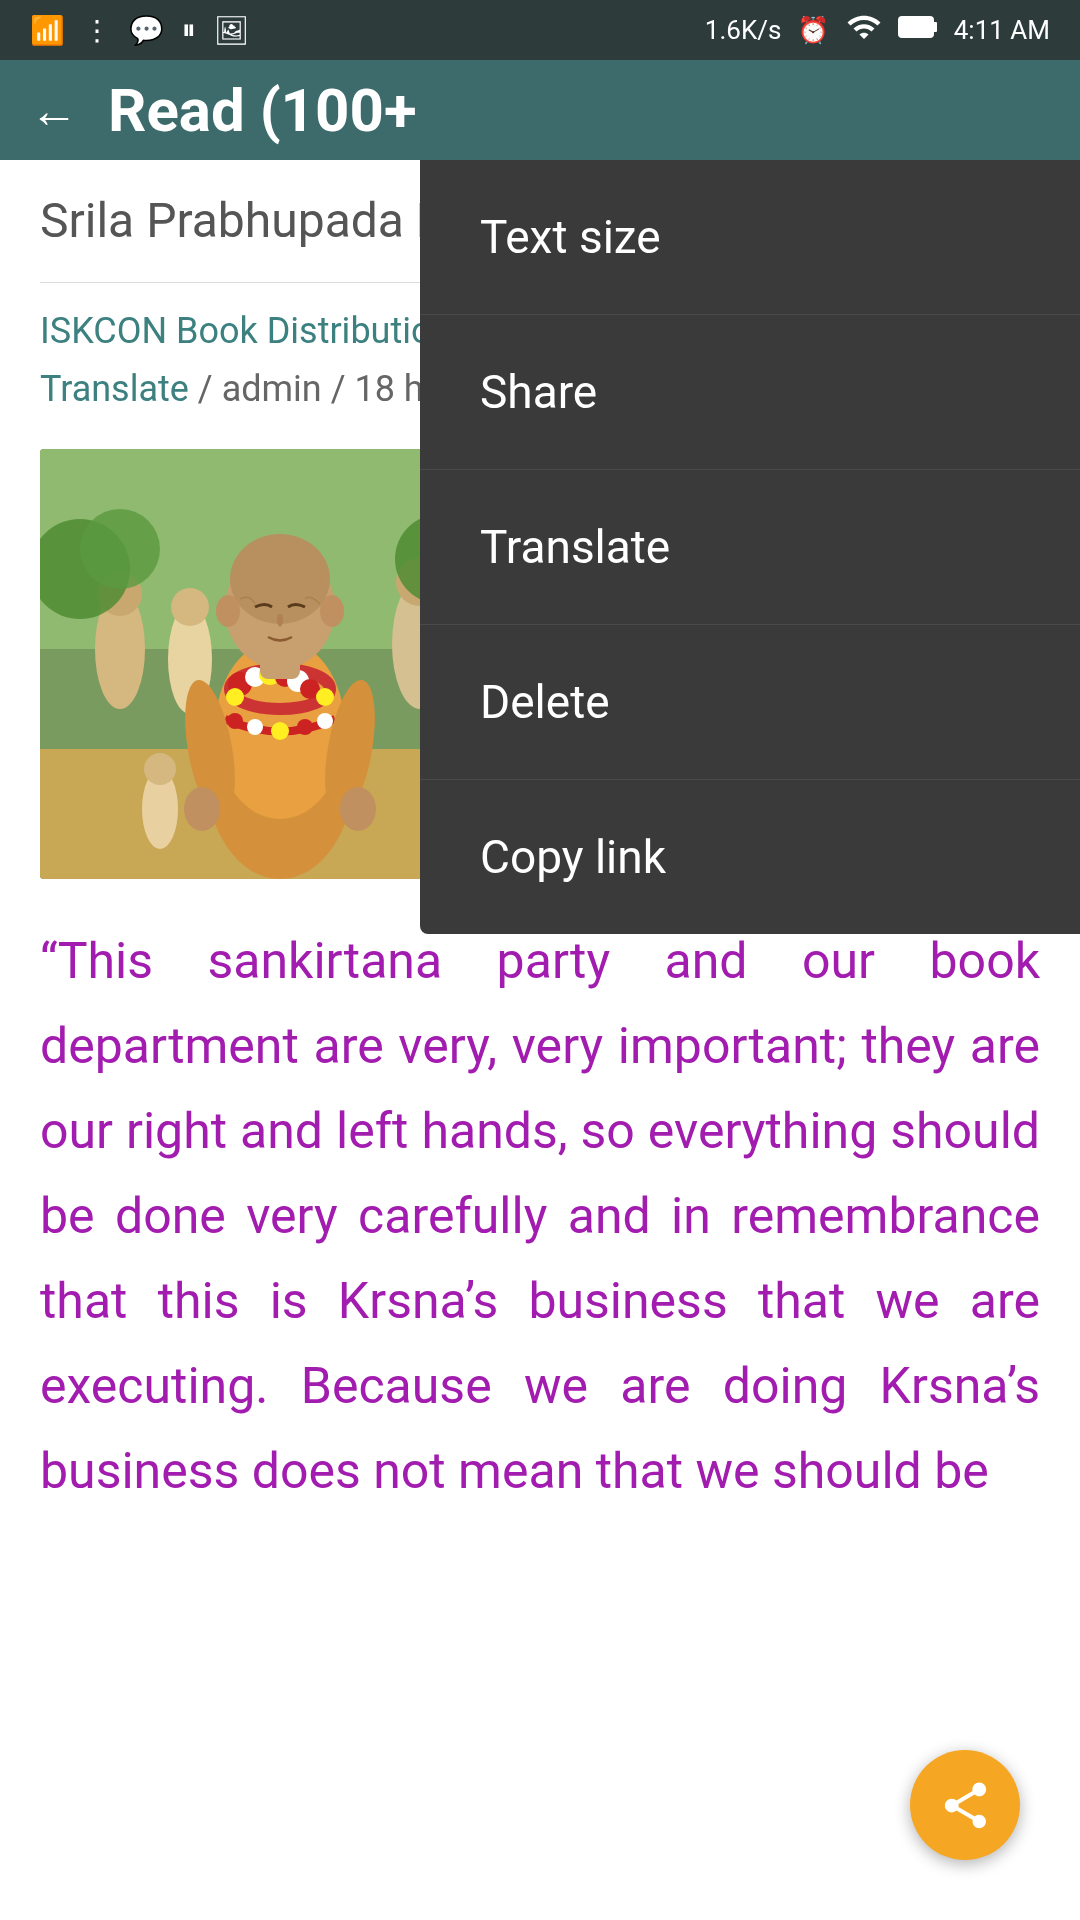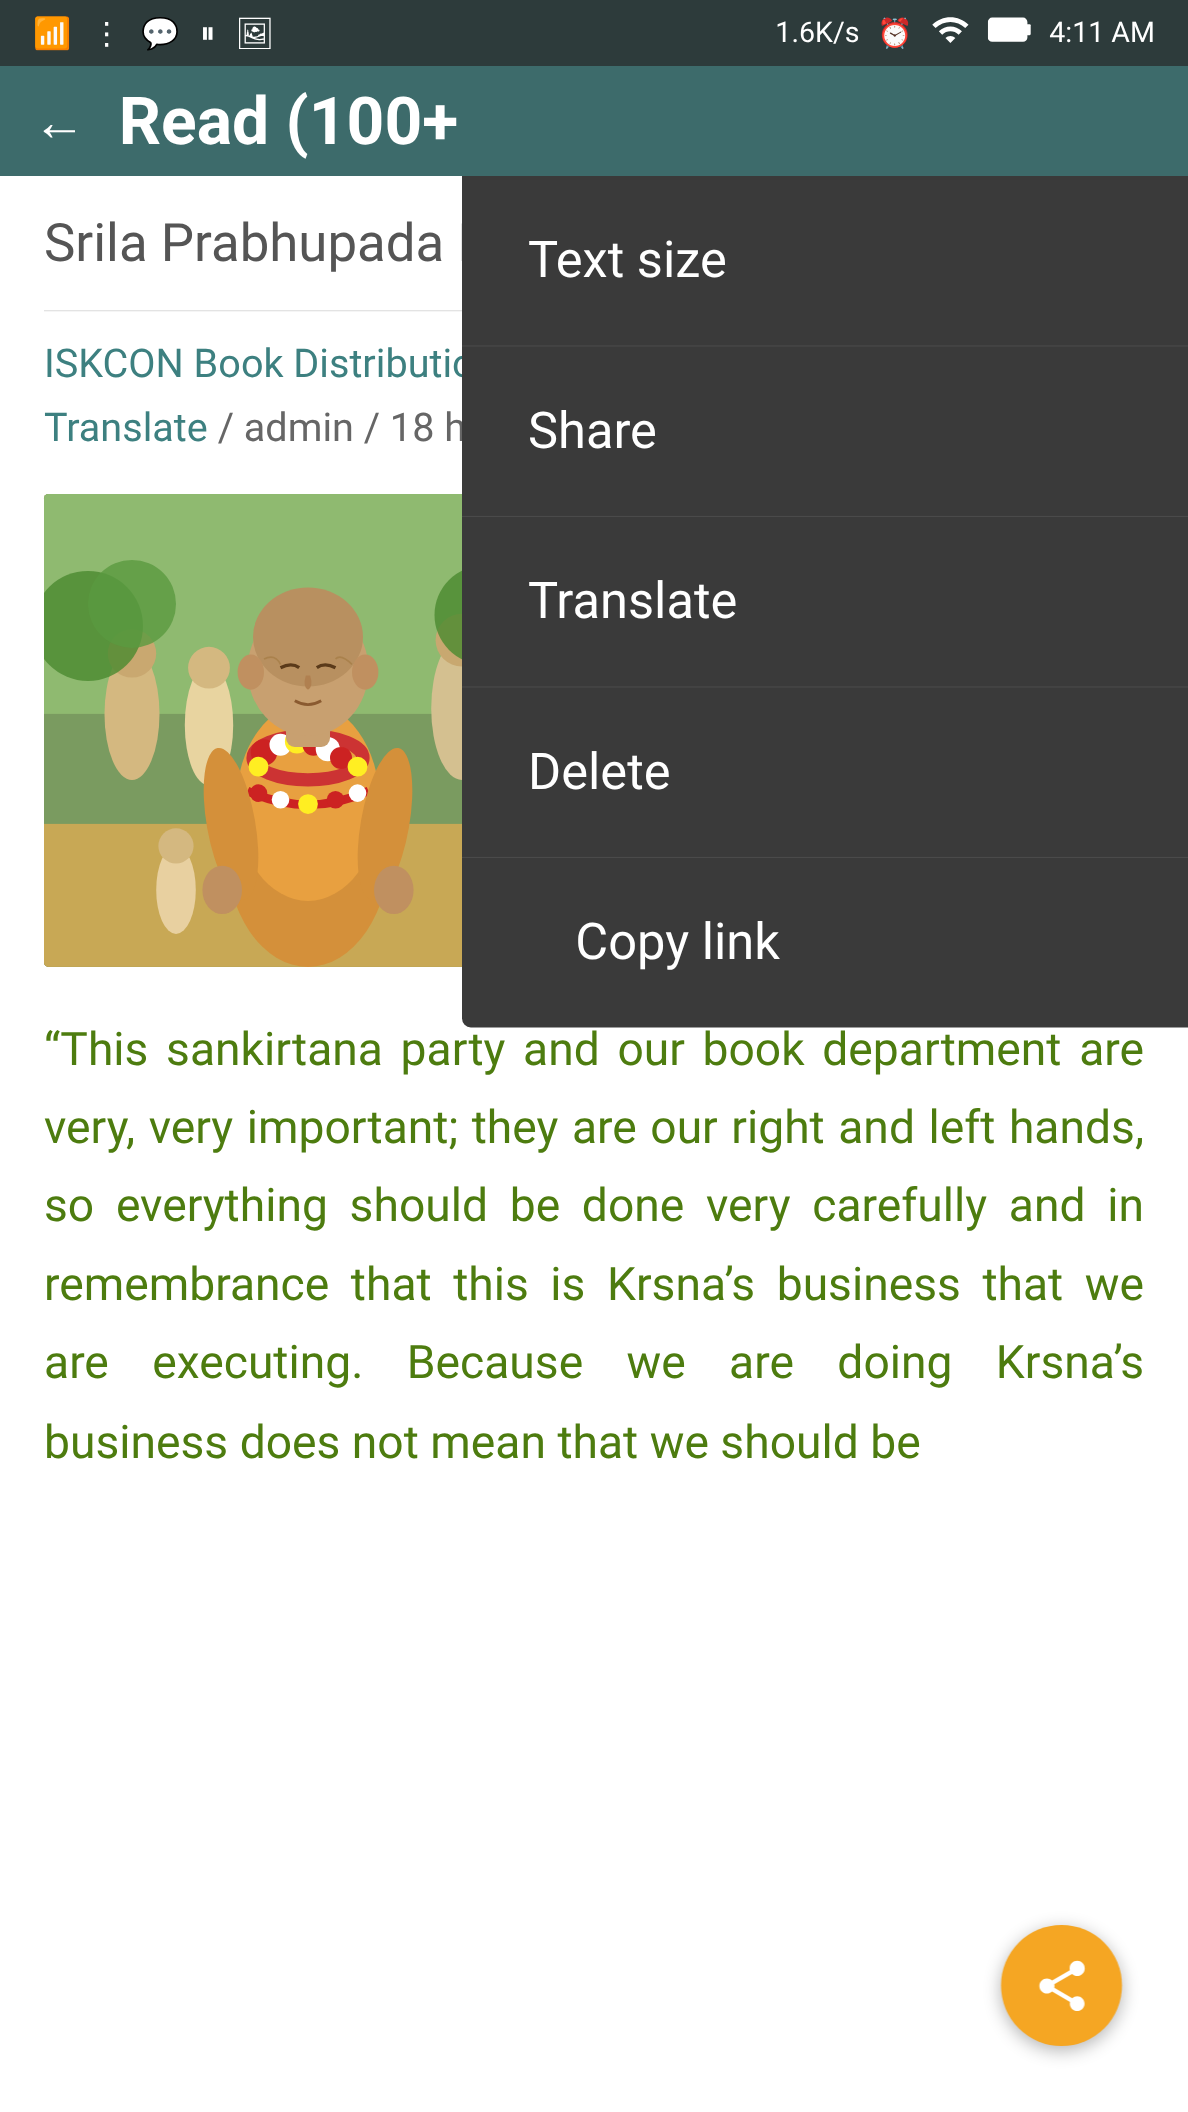--- a/index.html
+++ b/index.html
@@ -104,23 +104,23 @@
       overflow: hidden;
     }
 
     
     .monk-figure {
       width: 100%;
       height: 100%;
     }
 
     .article-body {
-      font-size: 42px;
+      font-size: 50px;
       line-height: 1.7;
-      color: #4d7c0f;
+      color: #a21caf;
       text-align: justify;
     }
 
     .dropdown-menu {
       position: absolute;
       top: 0;
       right: 0;
       width: 660px;
       background: #3a3a3a;
       z-index: 100;
@@ -131,21 +131,20 @@
     .dropdown-item {
       padding: 50px 60px;
       color: white;
       font-size: 46px;
       cursor: pointer;
       border-bottom: 1px solid #4a4a4a;
     }
 
     .dropdown-item:last-child {
       border-bottom: none;
-      margin-left: 43px;
     }
 
     
     .share-fab {
       position: fixed;
       bottom: 60px;
       right: 60px;
       width: 110px;
       height: 110px;
       background: #f5a623;

